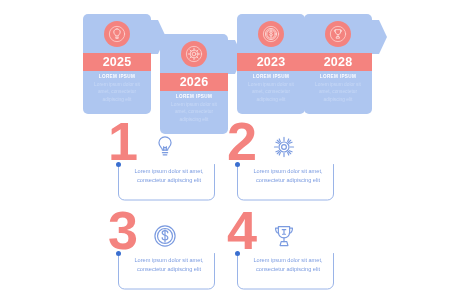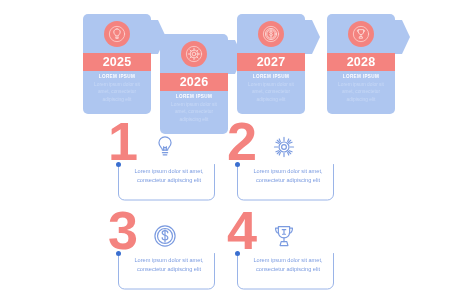--- a/index.html
+++ b/index.html
@@ -35,21 +35,21 @@
 
   .tl-card {
     position: absolute;
     top: 0;
     width: 68px;
     height: 100px;
   }
   .tl-card.c0 { left: 0px; }
   .tl-card.c1 { left: 77px; margin-top: 20px; }
   .tl-card.c2 { left: 154px; }
-  .tl-card.c3 { left: 244px; }
+  .tl-card.c3 { left: 221px; }
 
   
   .tl-arrow {
     position: absolute;
     left: 66px;
     top: 6px;
     width: 17px;
     height: 34px;
     overflow: visible;
     pointer-events: none;
@@ -266,21 +266,21 @@
             <svg width="18" height="18" viewBox="0 0 24 24" fill="none" stroke="#fdd9d6" stroke-width="1.2" stroke-linecap="round" stroke-linejoin="round">
               <circle cx="12" cy="12" r="10.2" stroke="#fdd9d6" stroke-width="1"></circle>
               <circle cx="12" cy="12" r="7.4"></circle>
               <circle cx="12" cy="12" r="5.6"></circle>
               <path d="M12 7.6v8.8"></path>
               <path d="M14 9.6c0-.9-.9-1.5-2-1.5s-2 .6-2 1.5.9 1.3 2 1.6 2 .7 2 1.7-.9 1.6-2 1.6-2-.7-2-1.6"></path>
             </svg>
           </div>
         </div>
         <div class="tl-band">
-          <span class="tl-year">2027</span>
+          <span class="tl-year">2023</span>
         </div>
         <div class="tl-text">
           <div class="tl-head">LOREM IPSUM</div>
           <div class="tl-desc">Lorem ipsum dolor sit amet, consectetur adipiscing elit</div>
         </div>
       </div>
     </div>
 
     <div class="tl-card c3">
       <svg class="tl-arrow" width="17" height="34" viewBox="0 0 17 34">

